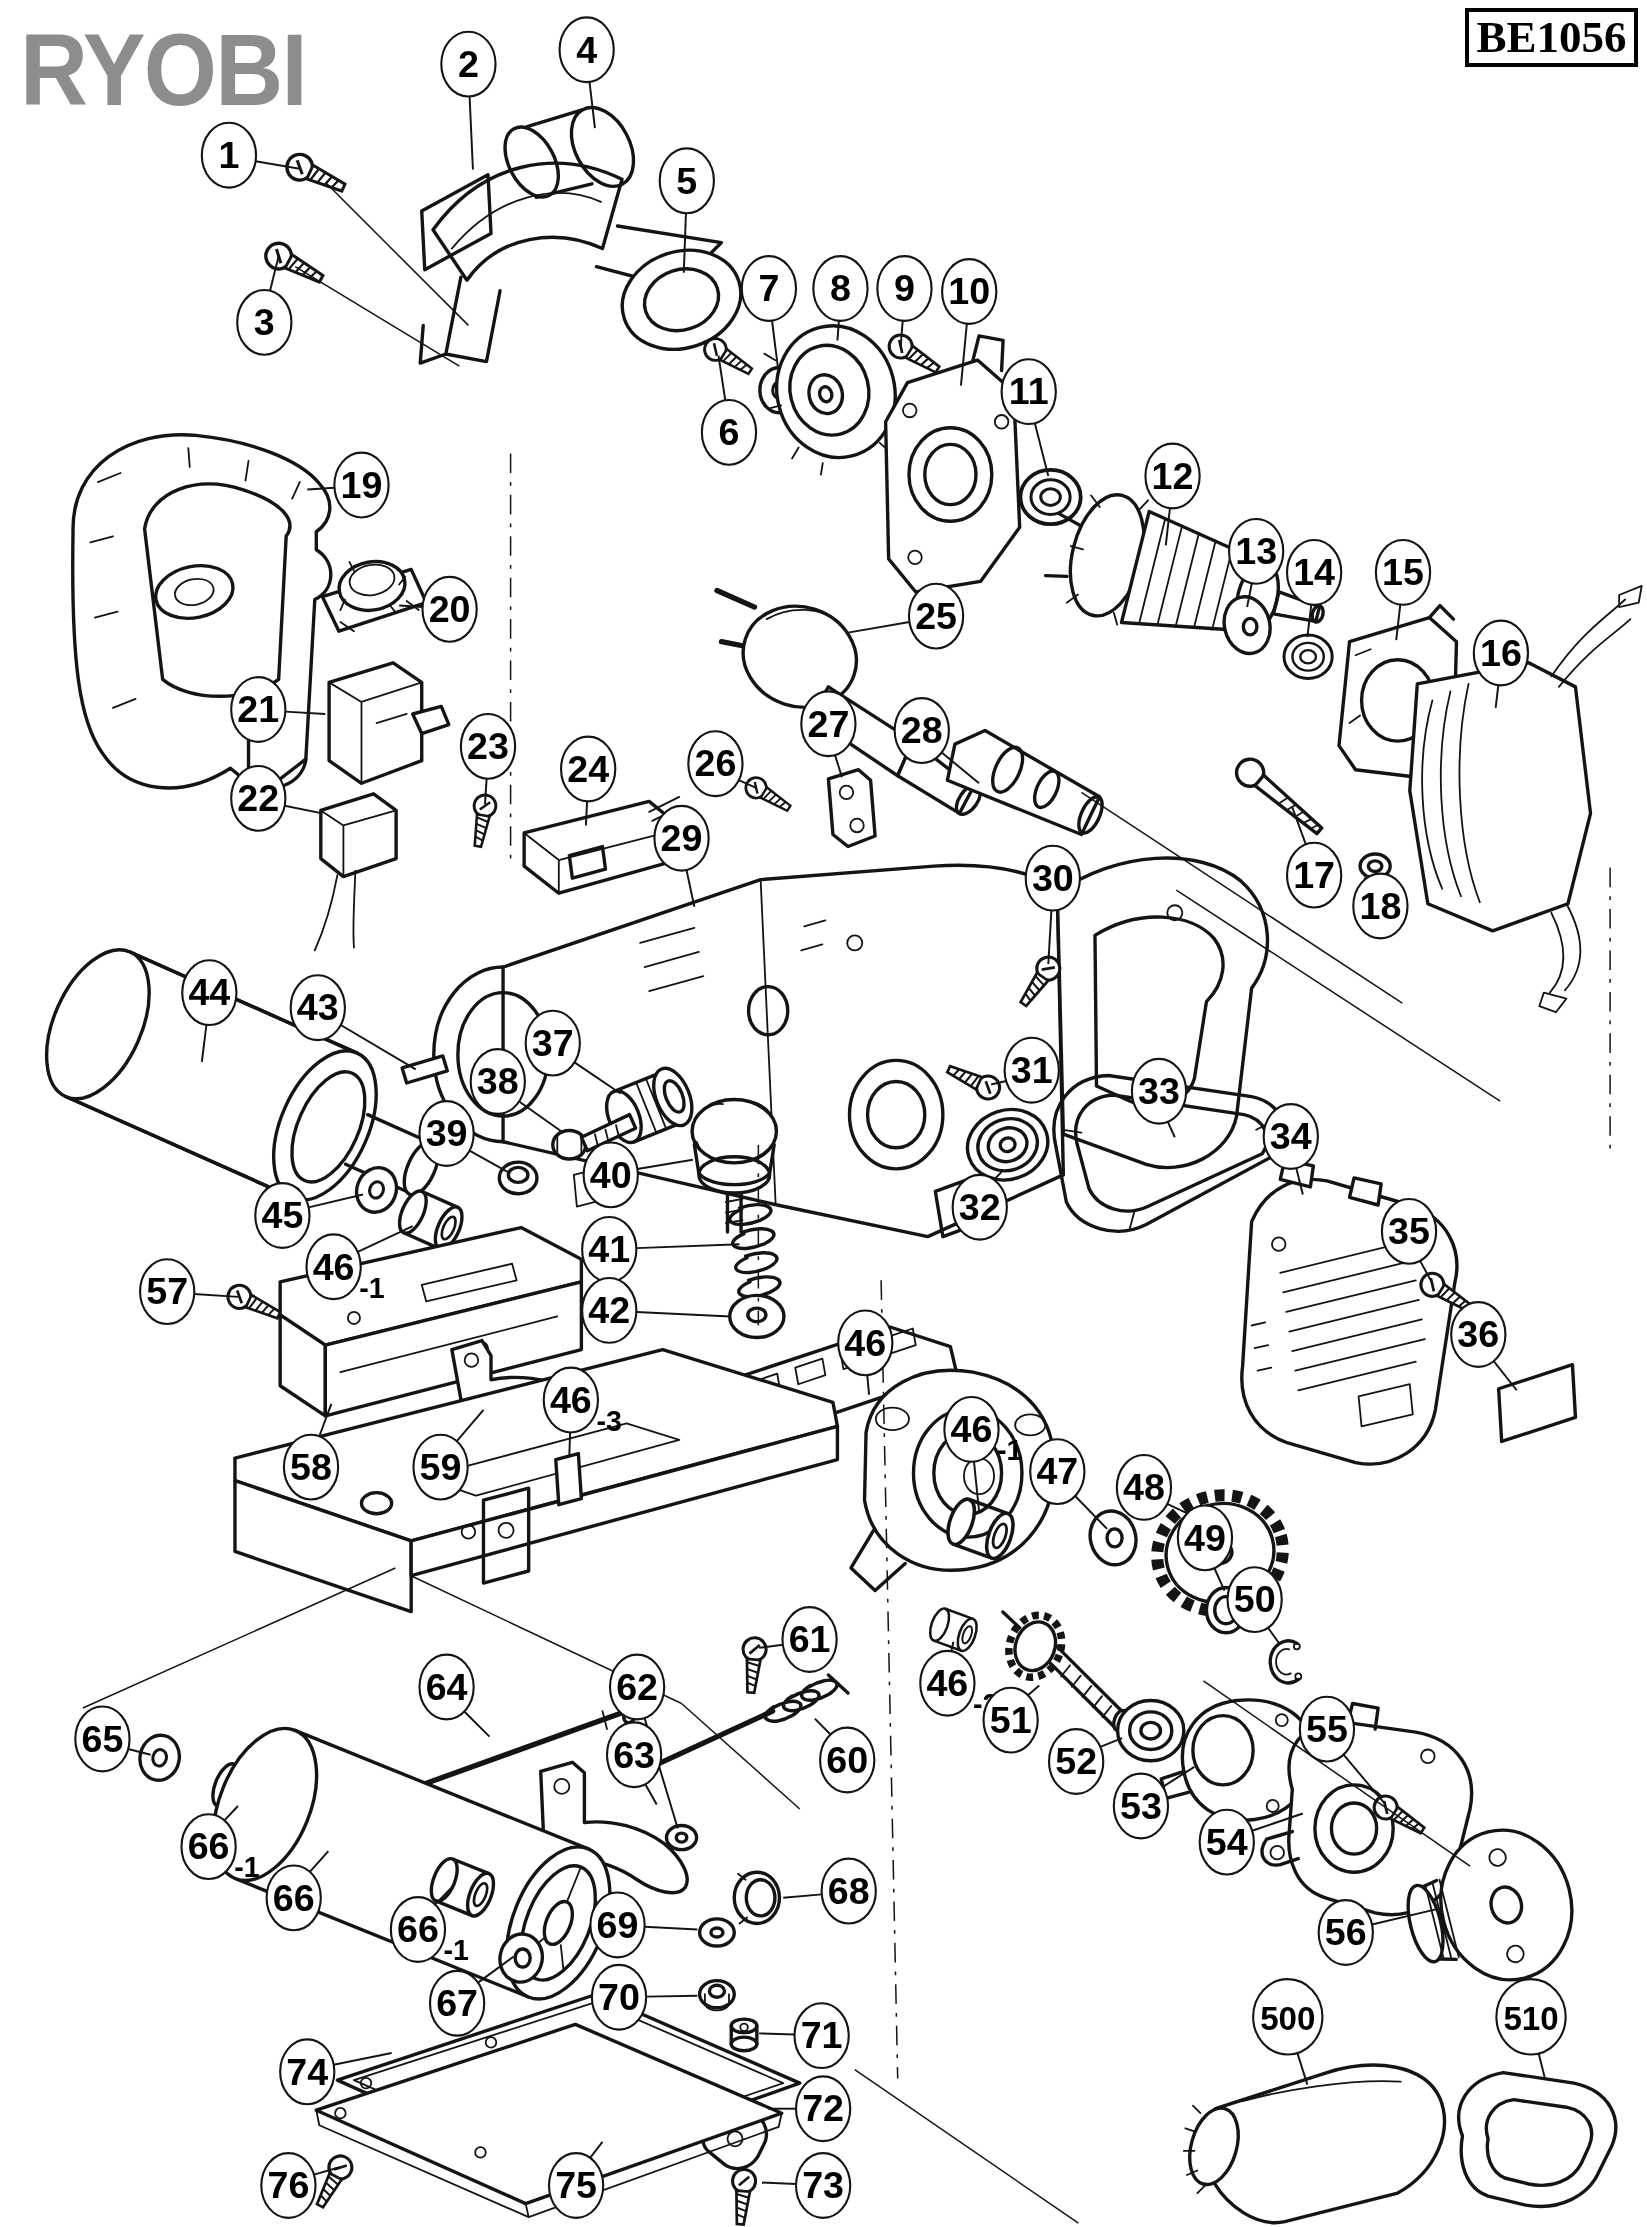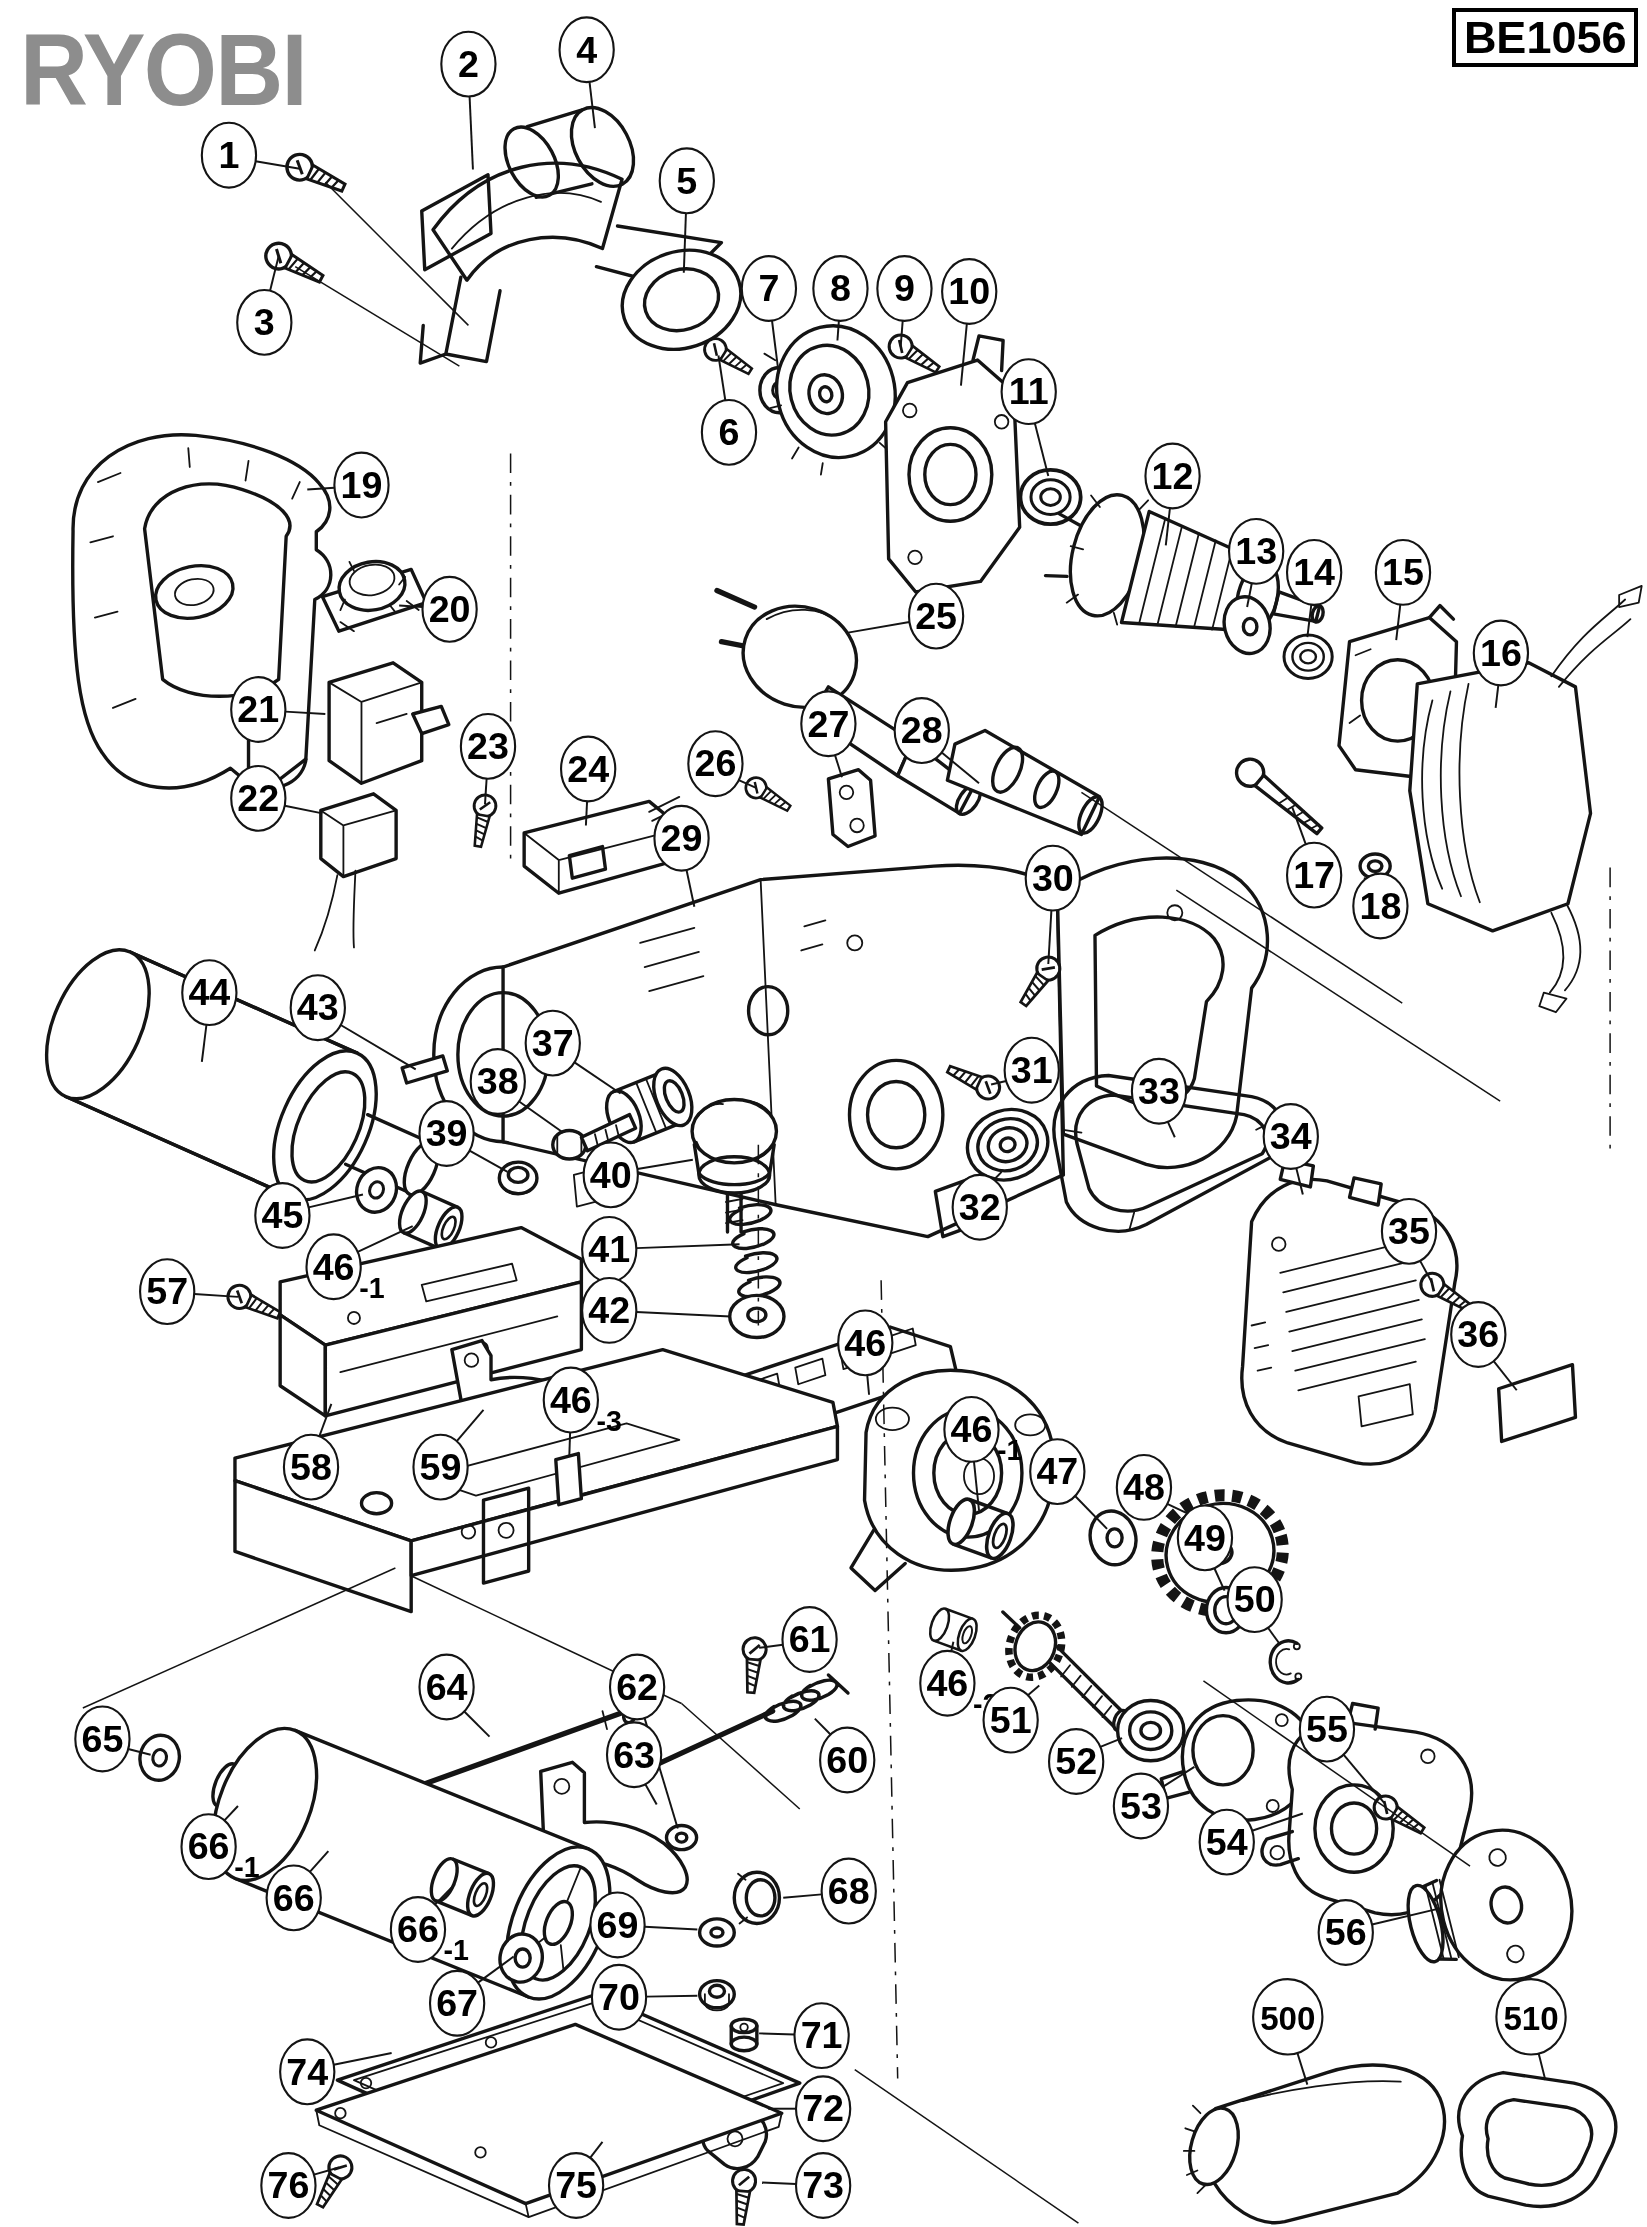--- a/index.html
+++ b/index.html
@@ -1,20 +1,20 @@
 <!DOCTYPE html>
 <html style="font-size:12px"><head>
 <meta charset="utf-8">
 <style>
   html,body{margin:0;padding:0;background:#ffffff;}
   body{width:1647px;height:2227px;position:relative;font-family:"Liberation Sans",sans-serif;overflow:hidden;}
   .logo{position:absolute;left:19.6px;top:10.5px;font-size:84px;font-weight:900;color:#8d8d8d;
         letter-spacing:-1.5px;transform:scale(1.12,1.22);transform-origin:left top;}
   .model-box{position:absolute;right:9px;top:7.5px;border:4.5px solid #000;padding:0px 7.5px;
-             font-size:45px;font-weight:700;color:#000;line-height:1.15;background:#fff;}
+             font-size:45px;font-weight:700;color:#000;line-height:1.15;background:#fff;font-family:Liberation Serif, serif;}
   svg{position:absolute;left:0;top:0;}
   .p{stroke:#141414;fill:none;stroke-width:4.5;stroke-linecap:round;stroke-linejoin:round;}
   .pw{stroke:#141414;fill:#ffffff;stroke-width:4.5;stroke-linejoin:round;}
   .thin{stroke-width:2.4;}
   .thick{stroke-width:7;}
   .callout-ellipse{fill:#ffffff;stroke:#141414;stroke-width:2.8;}
   .callout-text{fill:#000;font-weight:700;font-family:"Liberation Sans",sans-serif;}
   .leader{stroke:#141414;stroke-width:2.6;fill:none;}
   .guide{stroke:#141414;stroke-width:2;fill:none;}
 </style>

